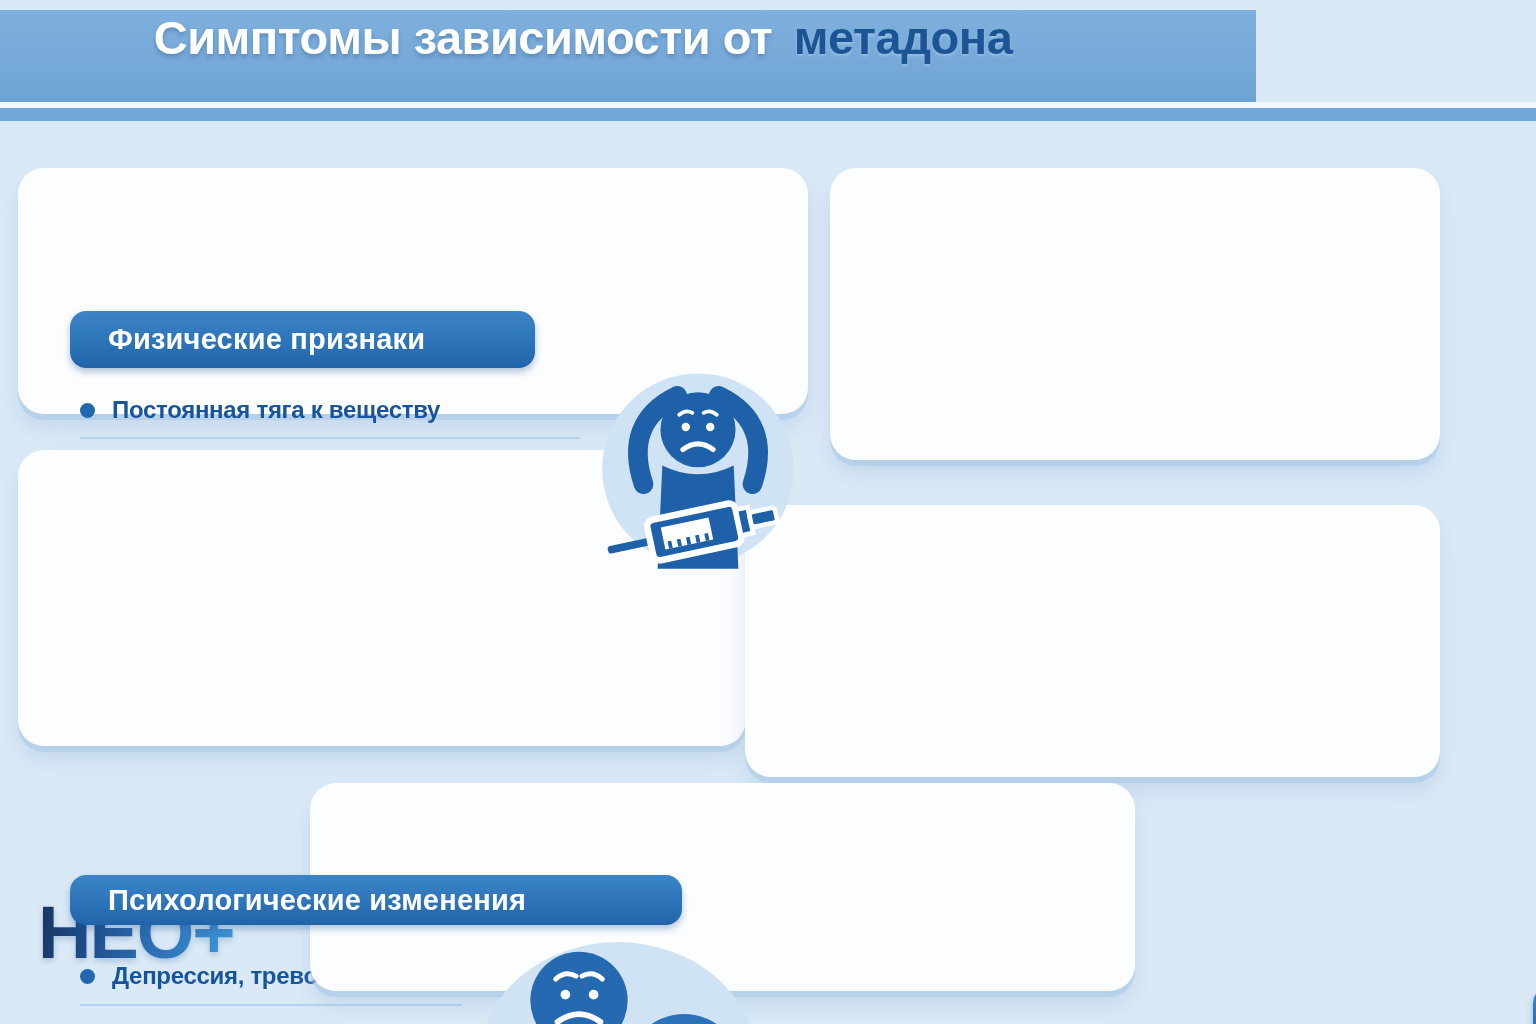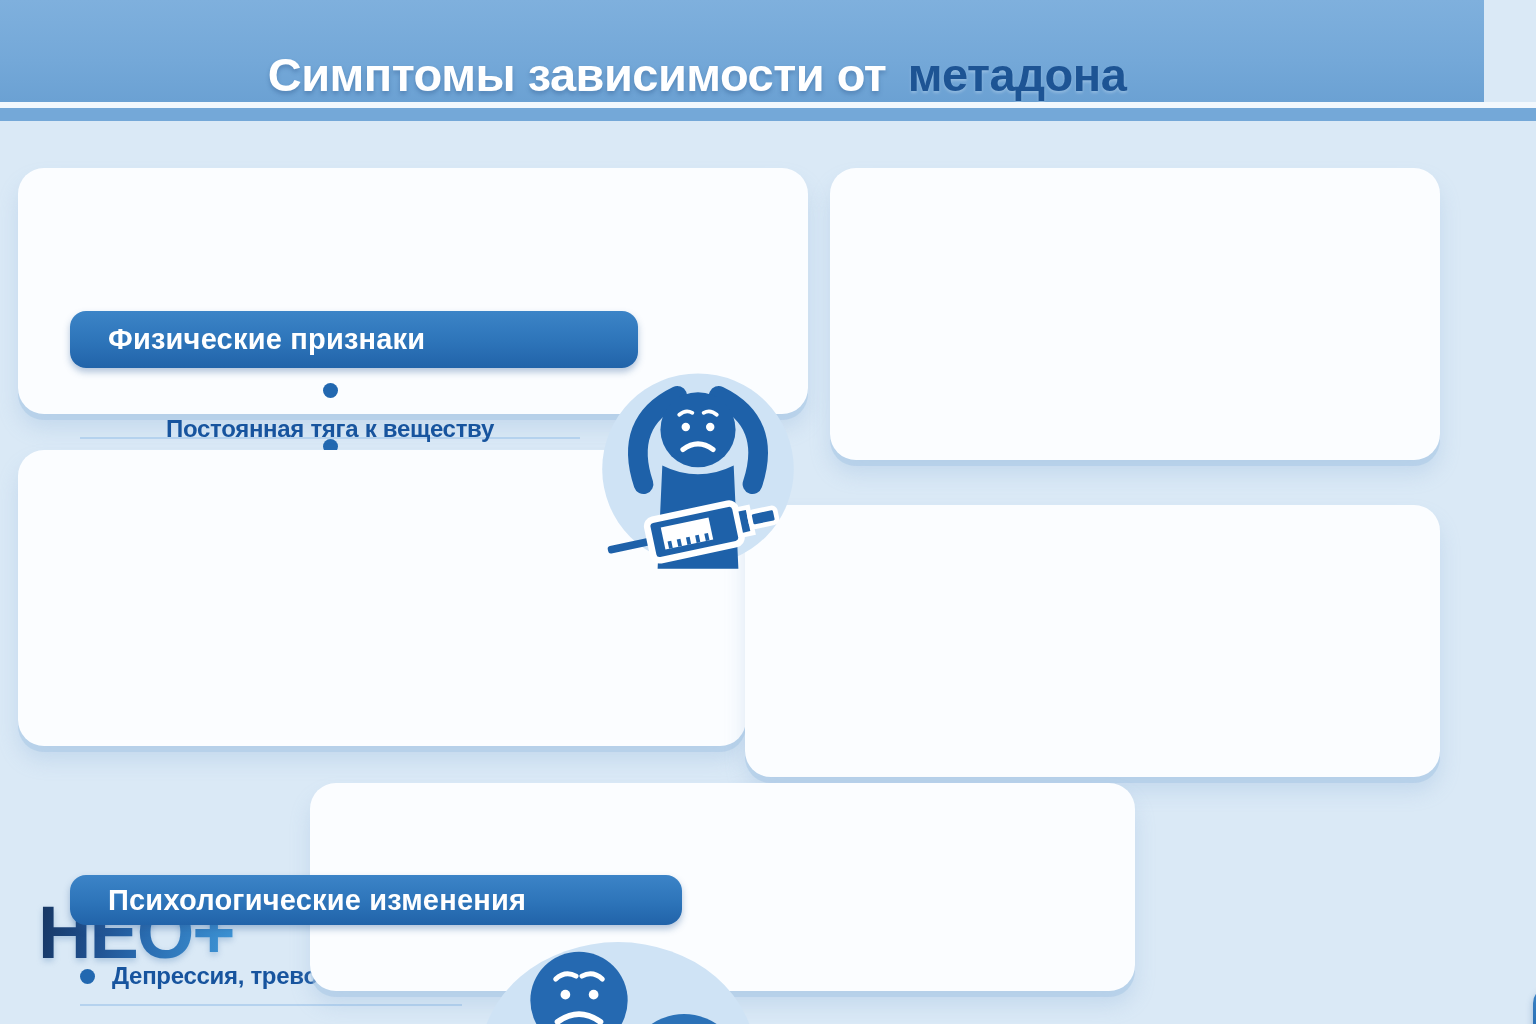--- a/index.html
+++ b/index.html
@@ -2,23 +2,23 @@
 <html><head>
 <meta charset="utf-8">
 <style>
   html,body{margin:0;padding:0;}
   body{
     width:1536px;height:1024px;position:relative;overflow:hidden;
     background:#dae9f6;
     font-family:"Liberation Sans","DejaVu Sans",sans-serif;
   }
   
-  .header{position:absolute;left:0;top:0;width:1484px;height:102px;
+  .header{position:absolute;left:0;top:10px;width:1256px;height:102px;
     background:linear-gradient(180deg,#7fb0dd 0%,#74a8d8 60%,#6ba1d3 100%);
-    display:flex;align-items:flex-end;justify-content:center;}
+    display:flex;align-items:flex-start;justify-content:center;}
   .header-inner{transform:translateX(-45px);white-space:nowrap;}
   .header .t-light{color:#ffffff;font-size:47px;font-weight:700;letter-spacing:-0.5px;
     text-shadow:0 3px 4px rgba(36,78,128,.35);}
   .header .t-accent{color:#1d5494;font-size:47px;font-weight:700;letter-spacing:-0.5px;
     text-shadow:0 2px 3px rgba(255,255,255,.25);}
   .header-line{position:absolute;left:0;top:102px;width:1536px;height:6px;background:#f2f8fd;}
   .header-strip{position:absolute;left:0;top:108px;width:1536px;height:13px;background:#74a8d8;}
 
   
   .card{position:absolute;background:#fbfdff;border-radius:26px;
@@ -30,22 +30,22 @@
     color:#ffffff;font-size:29px;font-weight:700;letter-spacing:.2px;white-space:nowrap;}
   ul.items{position:absolute;margin:0;padding:0;list-style:none;}
   ul.items li{display:flex;align-items:center;gap:17px;
     border-bottom:2px solid #b5d2ee;box-sizing:border-box;}
   ul.items li:last-child{border-bottom:none;}
   .bullet{width:15px;height:15px;border-radius:50%;background:#2268b0;flex:none;}
   .itxt{font-size:24px;font-weight:700;color:#17549e;letter-spacing:-0.3px;white-space:nowrap;}
 
   
   .c1{left:18px;top:168px;width:790px;height:246px;}
-  .tab1{left:52px;top:143px;width:568px;height:57px;}
-  .ul1{left:62px;top:215px;width:500px;} .ul1 li{height:56px;flex-direction:column;}
+  .tab1{left:52px;top:143px;width:465px;height:57px;}
+  .ul1{left:62px;top:215px;width:500px;} .ul1 li{height:56px;}
   .ill1{position:absolute;left:572px;top:196px;z-index:2;}
 
   .c2{left:830px;top:168px;width:610px;height:292px;}
 
   .c3{left:18px;top:450px;width:728px;height:296px;}
   .tab3{left:52px;top:425px;width:612px;height:50px;}
   .ul3{left:62px;top:498px;width:382px;} .ul3 li{height:58px;}
   .ill3{position:absolute;left:452px;top:474px;z-index:2;}
 
   .c4{left:745px;top:505px;width:695px;height:272px;}

